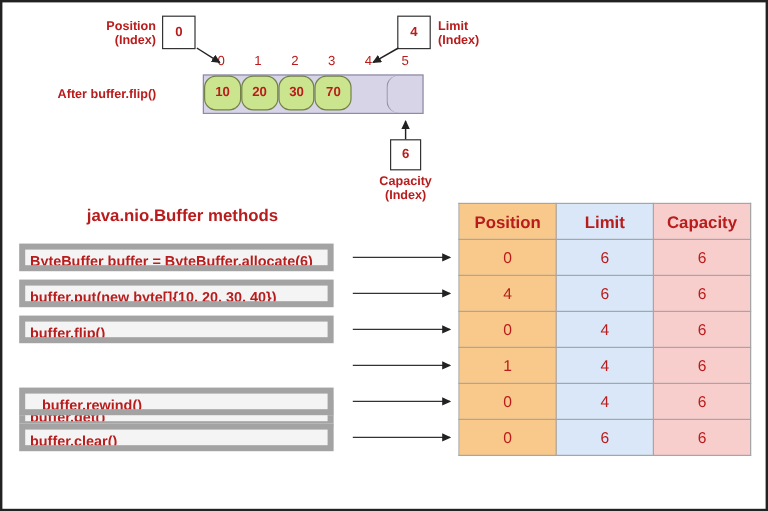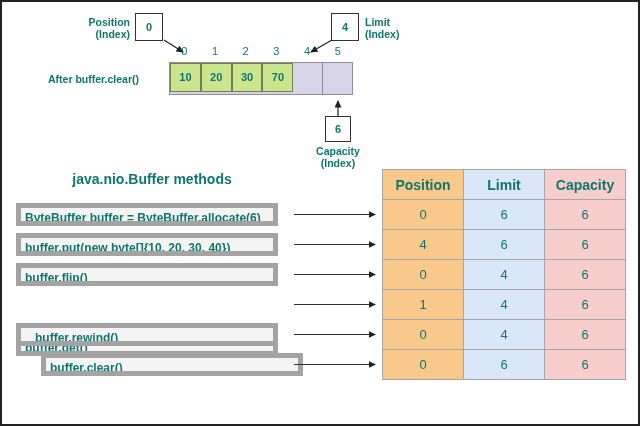--- a/index.html
+++ b/index.html
@@ -1,19 +1,19 @@
 <!DOCTYPE html>
 <html style="--buffer-filled: #cbe58e; --buffer-empty: #d6d4e6; --col-position: #f8c98b; --col-limit: #d9e7f8; --col-capacity: #f8cecc; --method-box-bg: #f4f4f4;"><head>
 <meta charset="utf-8">
 <style>
   html,body{margin:0;padding:0;background:#fff;}
   .canvas{
     position:relative;width:640px;height:426px;box-sizing:border-box;
     border:2px solid #222;background:#fff;overflow:hidden;
-    font-family:"Liberation Sans",sans-serif;color:#0f766e;
+    font-family:"Liberation Sans",sans-serif;color:#b91c1c;
   }
   .abs{position:absolute;}
   .arrows{position:absolute;left:0;top:0;width:640px;height:426px;pointer-events:none;z-index:5;}
 
   
   .ptr-label{font-size:10.5px;font-weight:bold;line-height:12px;}
   .ptr-box{
     box-sizing:border-box;border:1px solid #333;background:#fff;
     font-size:11px;font-weight:bold;text-align:center;z-index:2;
   }
@@ -25,38 +25,38 @@
   .cap-label{left:300px;top:143px;width:72px;text-align:center;}
 
   
   .indices{left:167px;top:43px;width:184px;display:flex;}
   .indices span{flex:1;text-align:center;font-size:11px;}
   .buffer{
     left:167px;top:60px;width:184px;height:33px;box-sizing:border-box;
     background:var(--buffer-empty,#d6d4e6);border:1px solid #8e8ba3;
     display:flex;align-items:flex-start;z-index:1;
   }
-  .cell{flex:1 1 0;box-sizing:border-box;height:100%;}
+  .cell{flex:1 1 0;box-sizing:border-box;height:100%;border-radius:10px;}
   .cell.filled{
     height:29px;background:var(--buffer-filled,#cbe58e);
     border:1px solid #72804a;font-size:11px;font-weight:bold;
     text-align:center;line-height:27px;
   }
   .cell.empty-sep{border-left:1px solid #8e8ba3;}
   .state-label{left:46px;top:71px;font-size:10.5px;font-weight:bold;}
 
   
   .methods-title{left:0px;top:169px;width:300px;text-align:center;font-size:14px;font-weight:bold;}
   .method-box{
     left:14px;width:262px;height:23px;box-sizing:border-box;
     background:var(--method-box-bg,#f4f4f4);border:5px solid #a3a3a3;
     font-size:12px;font-weight:bold;line-height:21px;padding-left:4px;
     white-space:nowrap;overflow:hidden;
   }
-  .mb0{top:201px;} .mb1{top:231px;} .mb2{top:261px;} .mb3{top:291px;margin-top:40px;} .mb4{top:321px;padding-left:14px;} .mb5{top:351px;margin-left:25px;}
+  .mb0{top:201px;} .mb1{top:231px;} .mb2{top:261px;} .mb3{top:291px;margin-top:40px;} .mb4{top:321px;padding-left:14px;} .mb5{top:351px;}
 
   
   table.state{
     position:absolute;left:380px;top:167px;border-collapse:collapse;z-index:1;
   }
   table.state th,table.state td{
     box-sizing:border-box;width:81px;height:30px;border:1px solid #a6a6a6;
     text-align:center;padding:0;
   }
   table.state th{font-size:14px;font-weight:bold;}
@@ -119,21 +119,21 @@
 
   <div class="abs buffer">
     <div class="cell filled">10</div>
     <div class="cell filled">20</div>
     <div class="cell filled">30</div>
     <div class="cell filled">70</div>
     <div class="cell"></div>
     <div class="cell empty-sep"></div>
   </div>
 
-  <div class="abs state-label">After buffer.clear()</div>
+  <div class="abs state-label">After buffer.flip()</div>
 
   <div class="abs ptr-box cap-box">6</div>
   <div class="abs ptr-label cap-label">
     <div>Capacity</div>
     <div>(Index)</div>
   </div>
 
   <div class="abs methods-title">java.nio.Buffer methods</div>
 
   <div class="abs method-box mb0">ByteBuffer buffer = ByteBuffer.allocate(6)</div>

